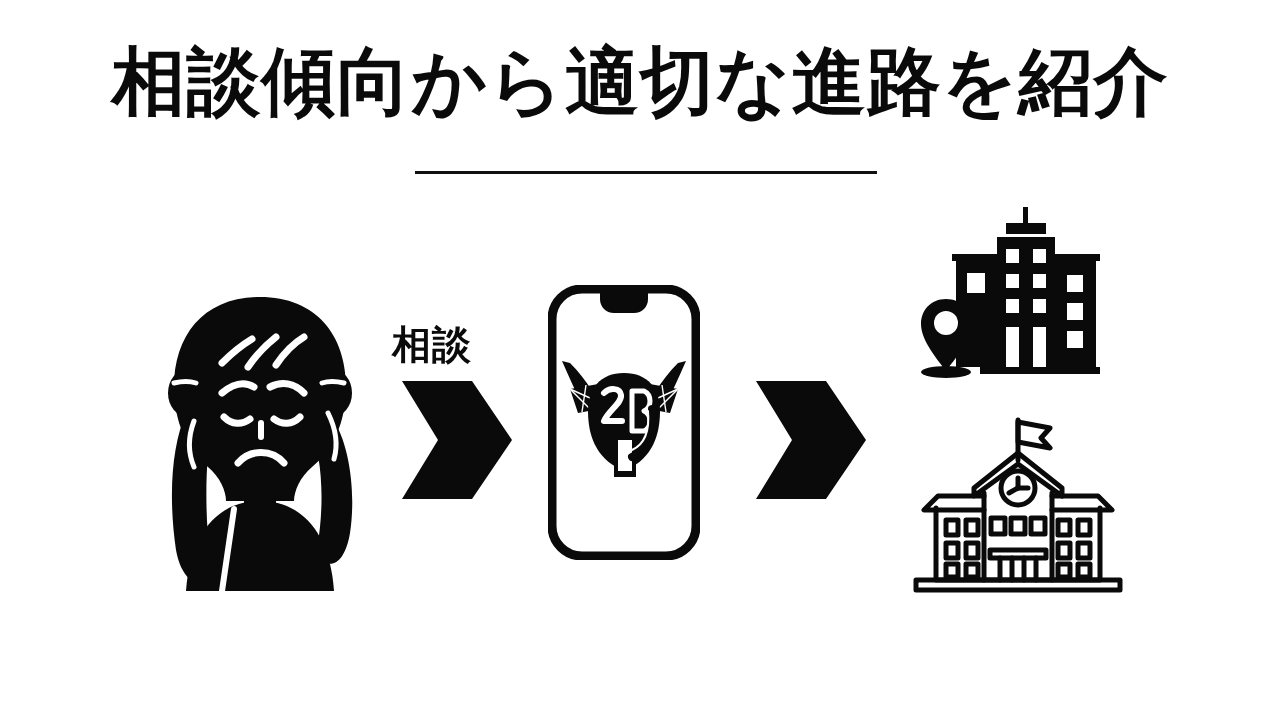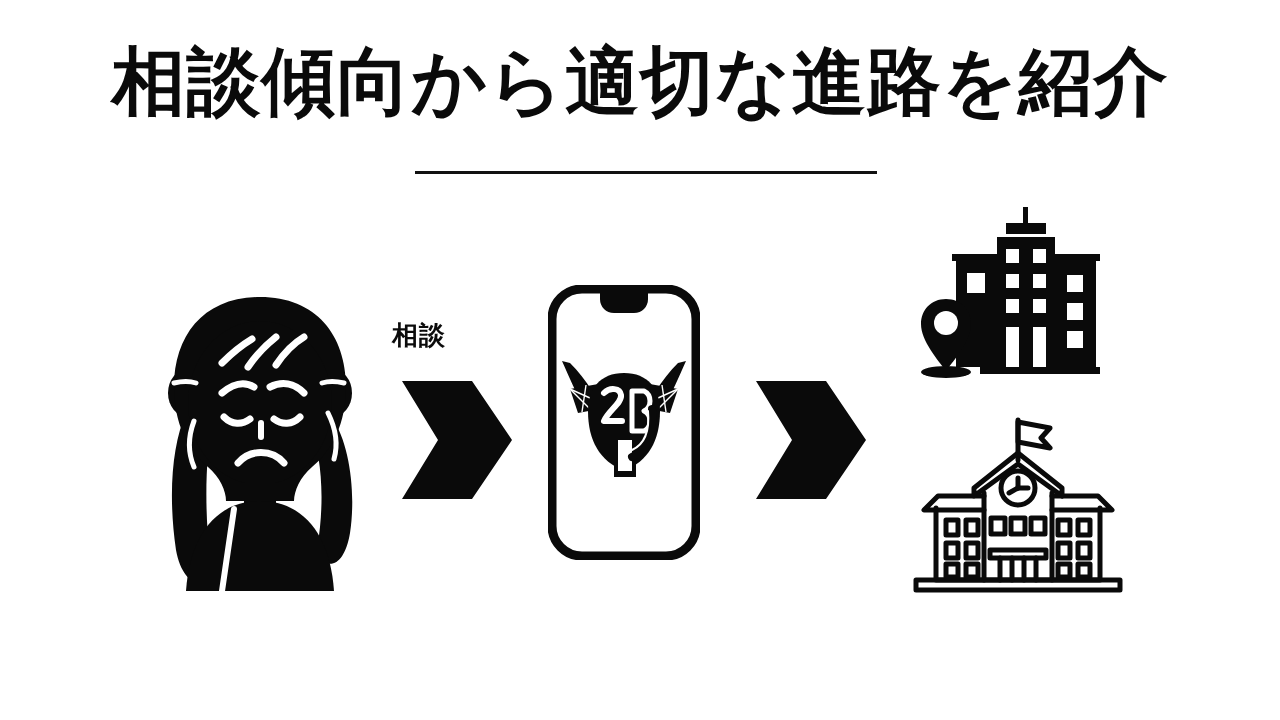--- a/index.html
+++ b/index.html
@@ -56,21 +56,21 @@
     position: absolute;
   }
 
   
   .node-girl { left: 160px; top: 105px; width: 220px; height: 300px; }
   
   .label-soudan {
     position: absolute;
     left: 392px;
     top: 128px;
-    font-size: 26px;
+    font-size: 39px;
     font-weight: 700;
     color: #0b0b0b;
     letter-spacing: 1px;
     font-family: "DejaVu Sans", "Liberation Sans", sans-serif;
   }
   
   .node-arrow1 { left: 396px; top: 185px; width: 120px; height: 130px; }
   .node-arrow2 { left: 750px; top: 185px; width: 120px; height: 130px; }
   
   .node-phone { left: 548px; top: 95px; width: 152px; height: 275px; }

